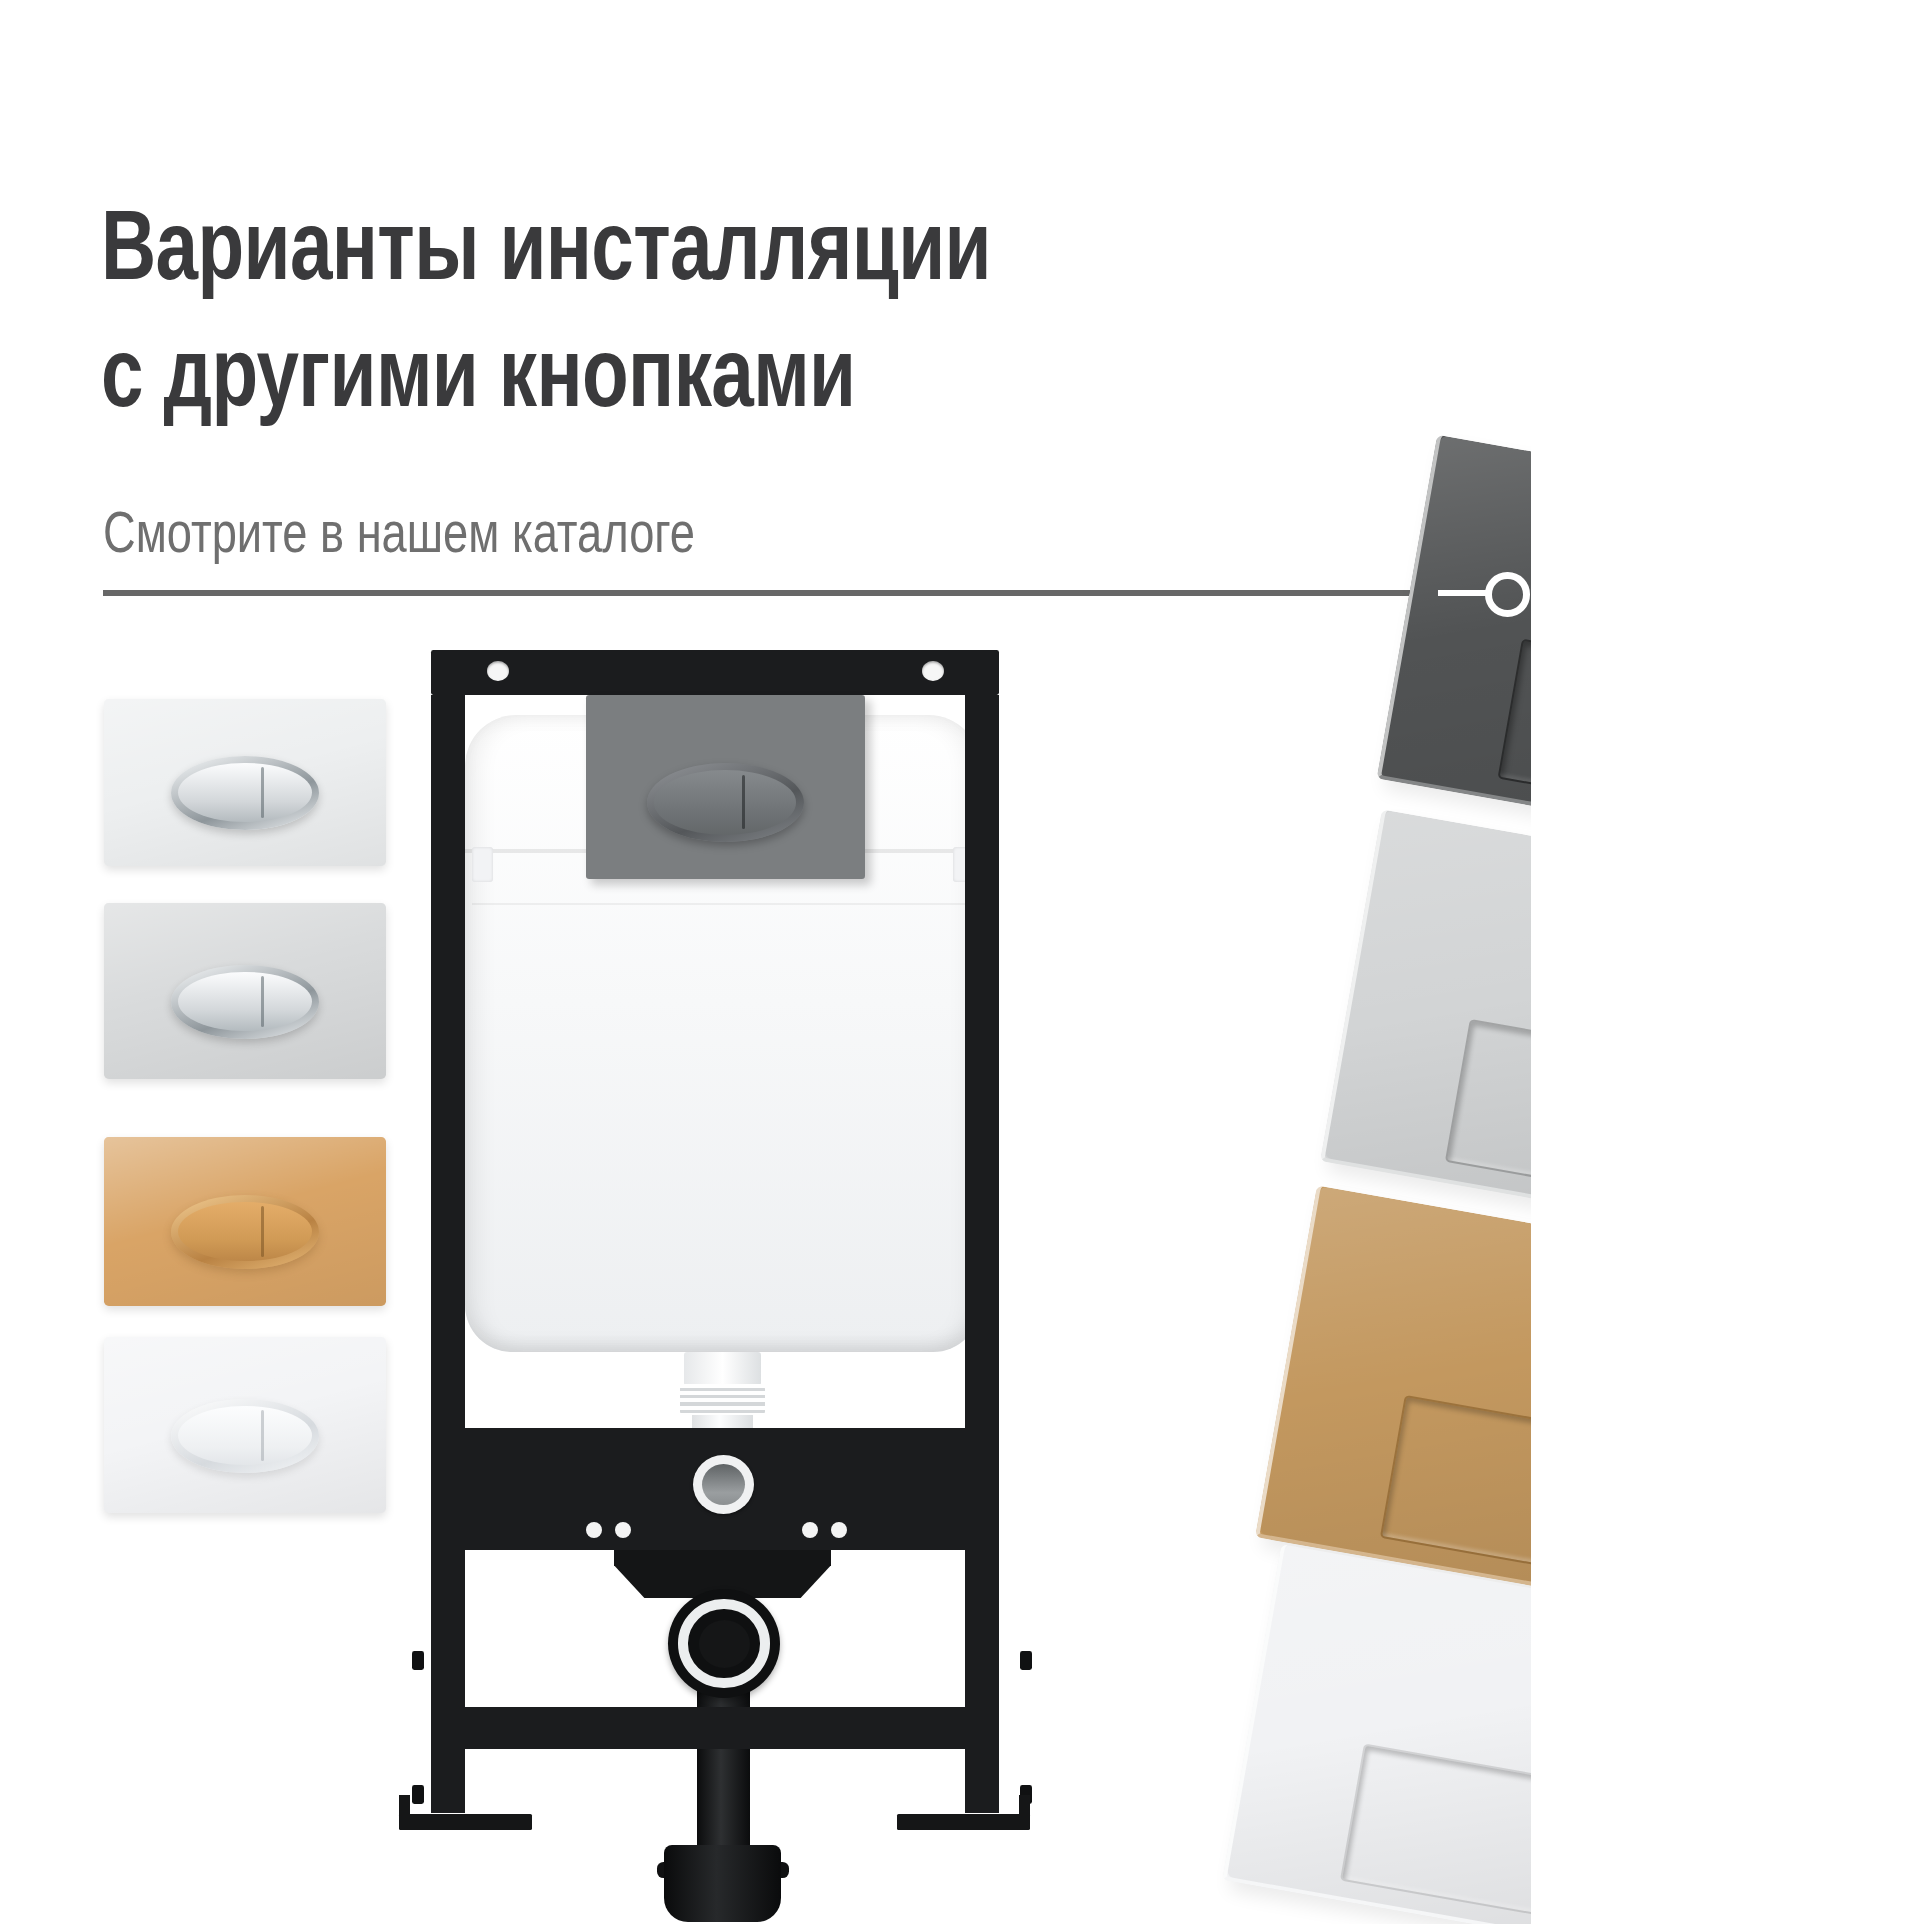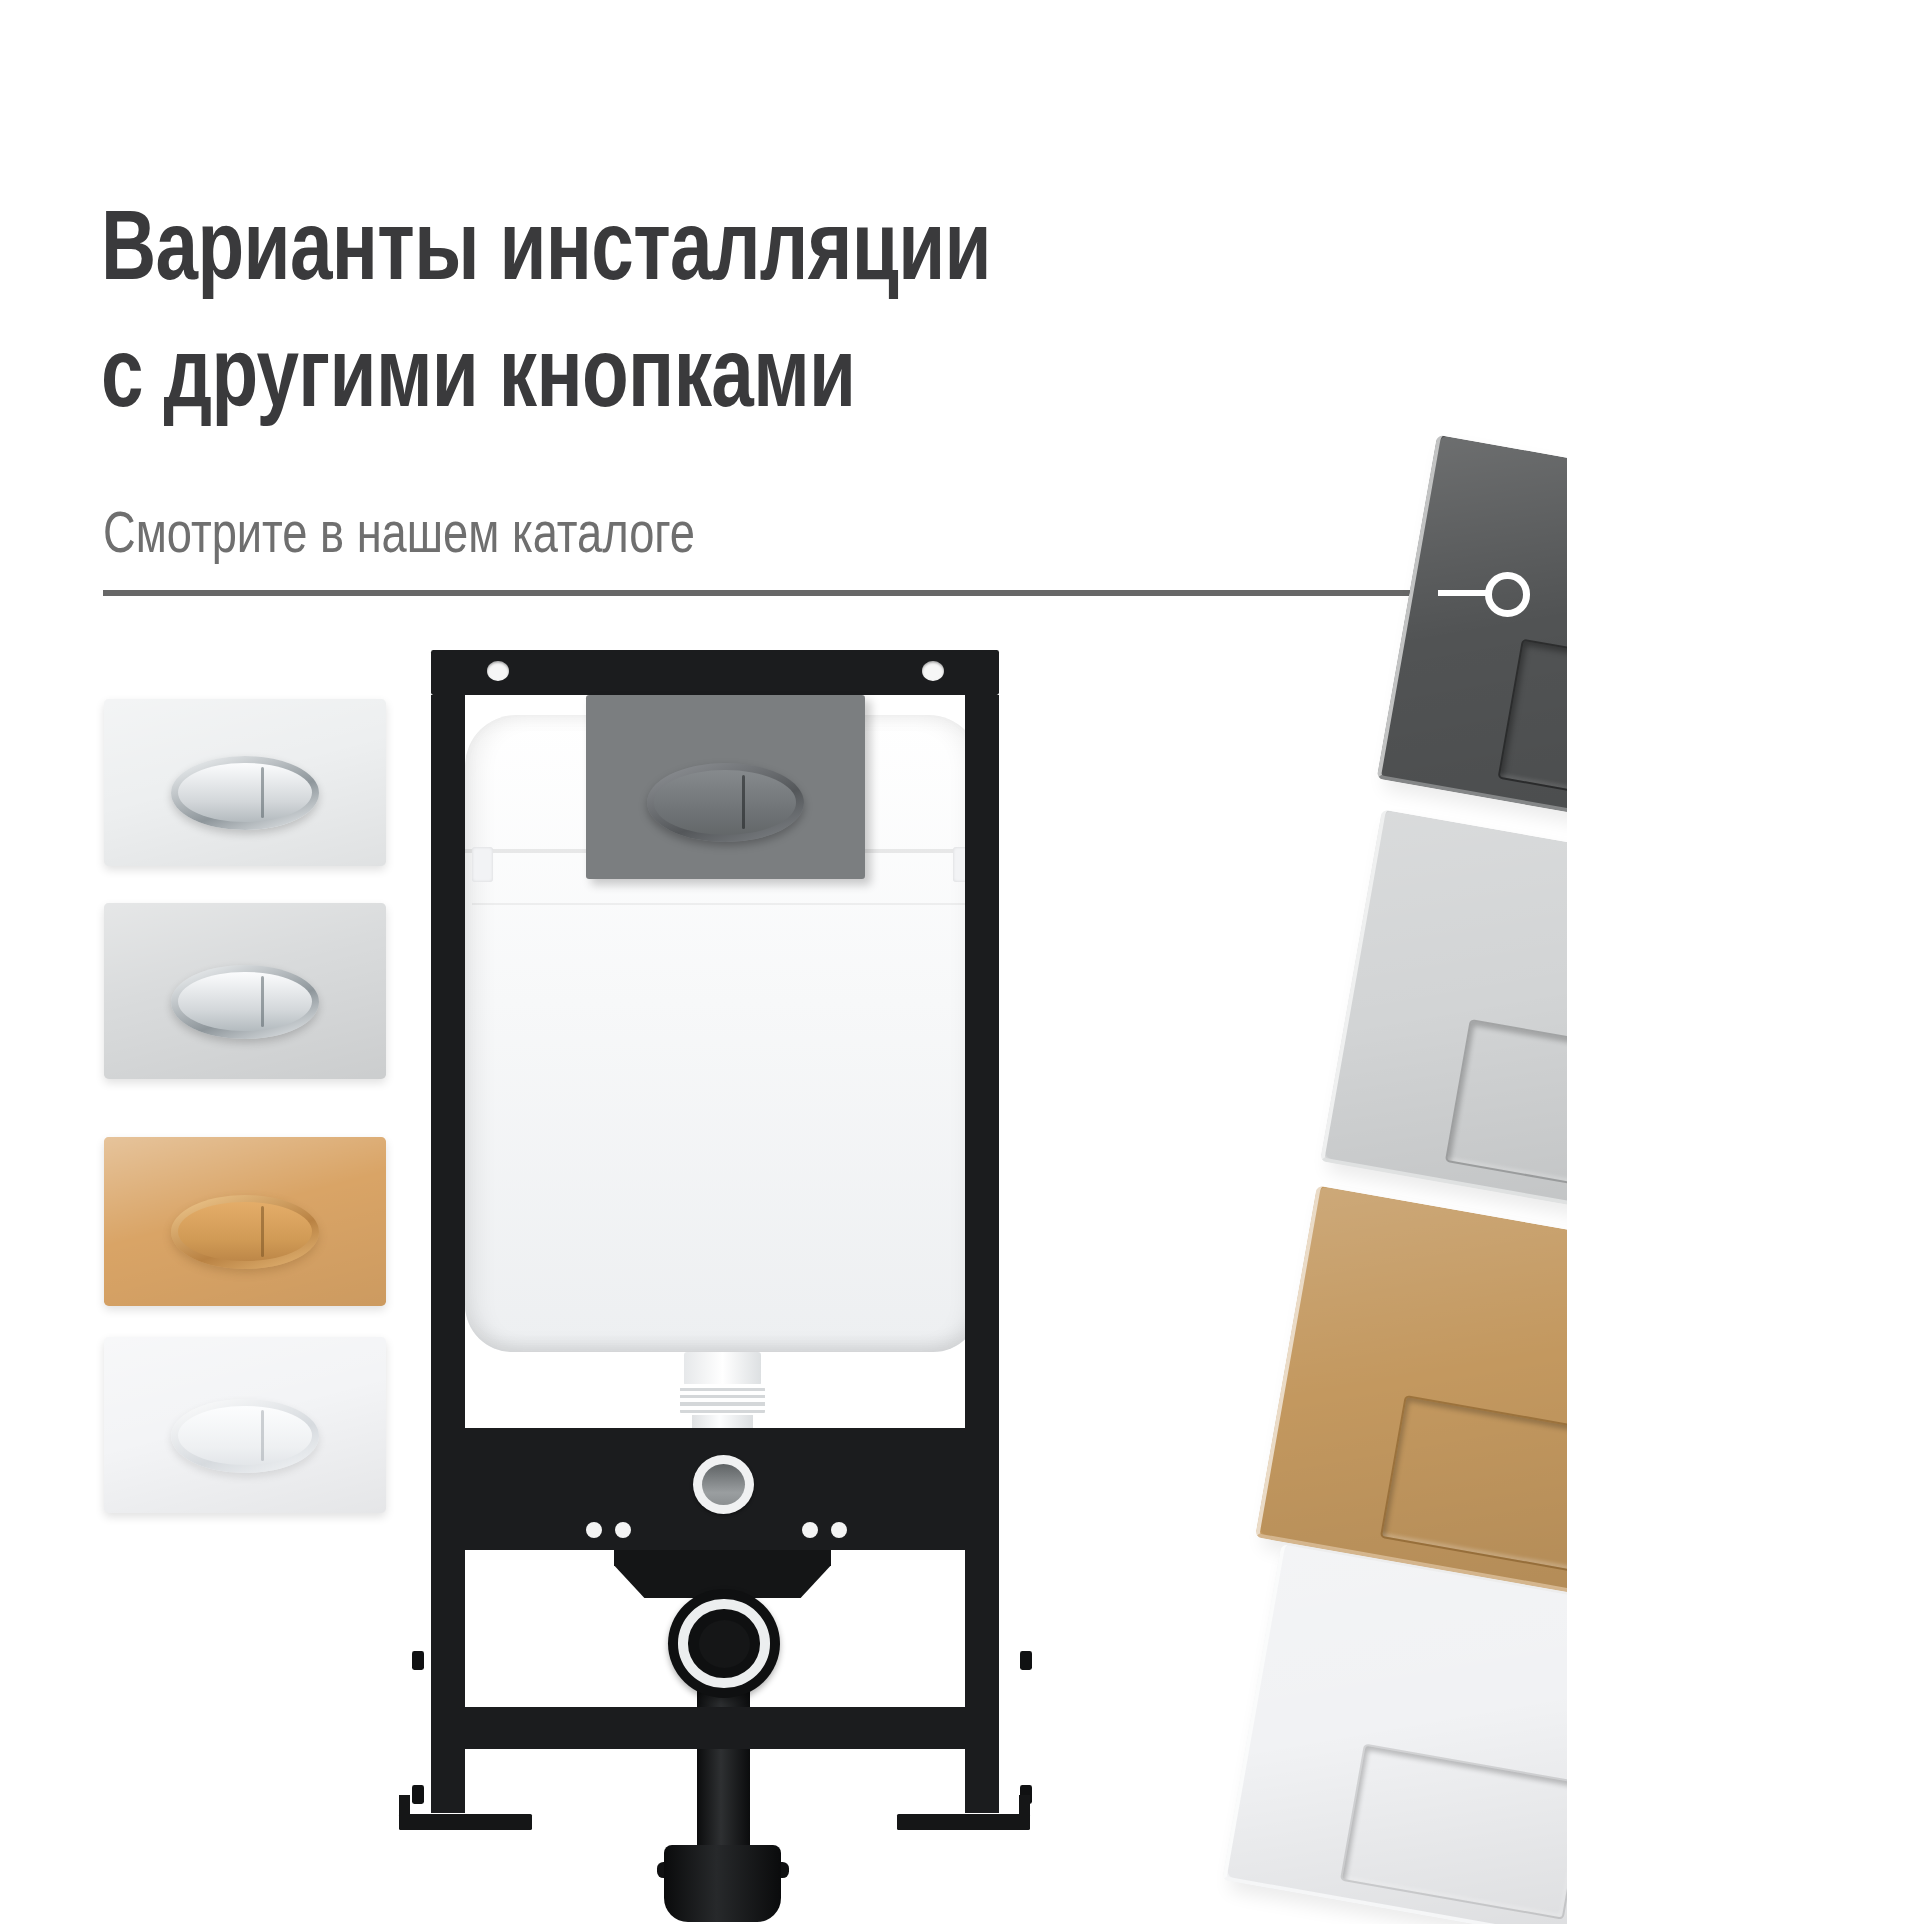--- a/index.html
+++ b/index.html
@@ -1,17 +1,17 @@
 <!DOCTYPE html>
 <html style="font-size:13px"><head>
 <meta charset="utf-8">
 <style>
   html,body{margin:0;padding:0;background:#fff;}
   .canvas{position:relative;width:1531px;height:1925px;background:#ffffff;overflow:hidden;
-          font-family:"Liberation Sans", sans-serif;padding-left:36px;}
+          font-family:"Liberation Sans", sans-serif;}
 
   
   .h-line{position:absolute;left:101px;font-size:98px;font-weight:700;color:#3a3a3c;
           white-space:nowrap;transform:scaleX(.78);transform-origin:left top;letter-spacing:-0.8px;}
   .h1{top:189px;}
   .h2{top:316px;}
   .subtitle{position:absolute;left:103px;top:498px;font-size:58px;font-weight:400;color:#6f6f6f;
             white-space:nowrap;transform:scaleX(.78);transform-origin:left top;}
   .rule{position:absolute;left:103px;top:590px;width:1343px;height:5.6px;background:#676767;z-index:0;}
   .rule-white{position:absolute;left:1438px;top:590px;width:50px;height:5.6px;background:#ffffff;z-index:6;}

